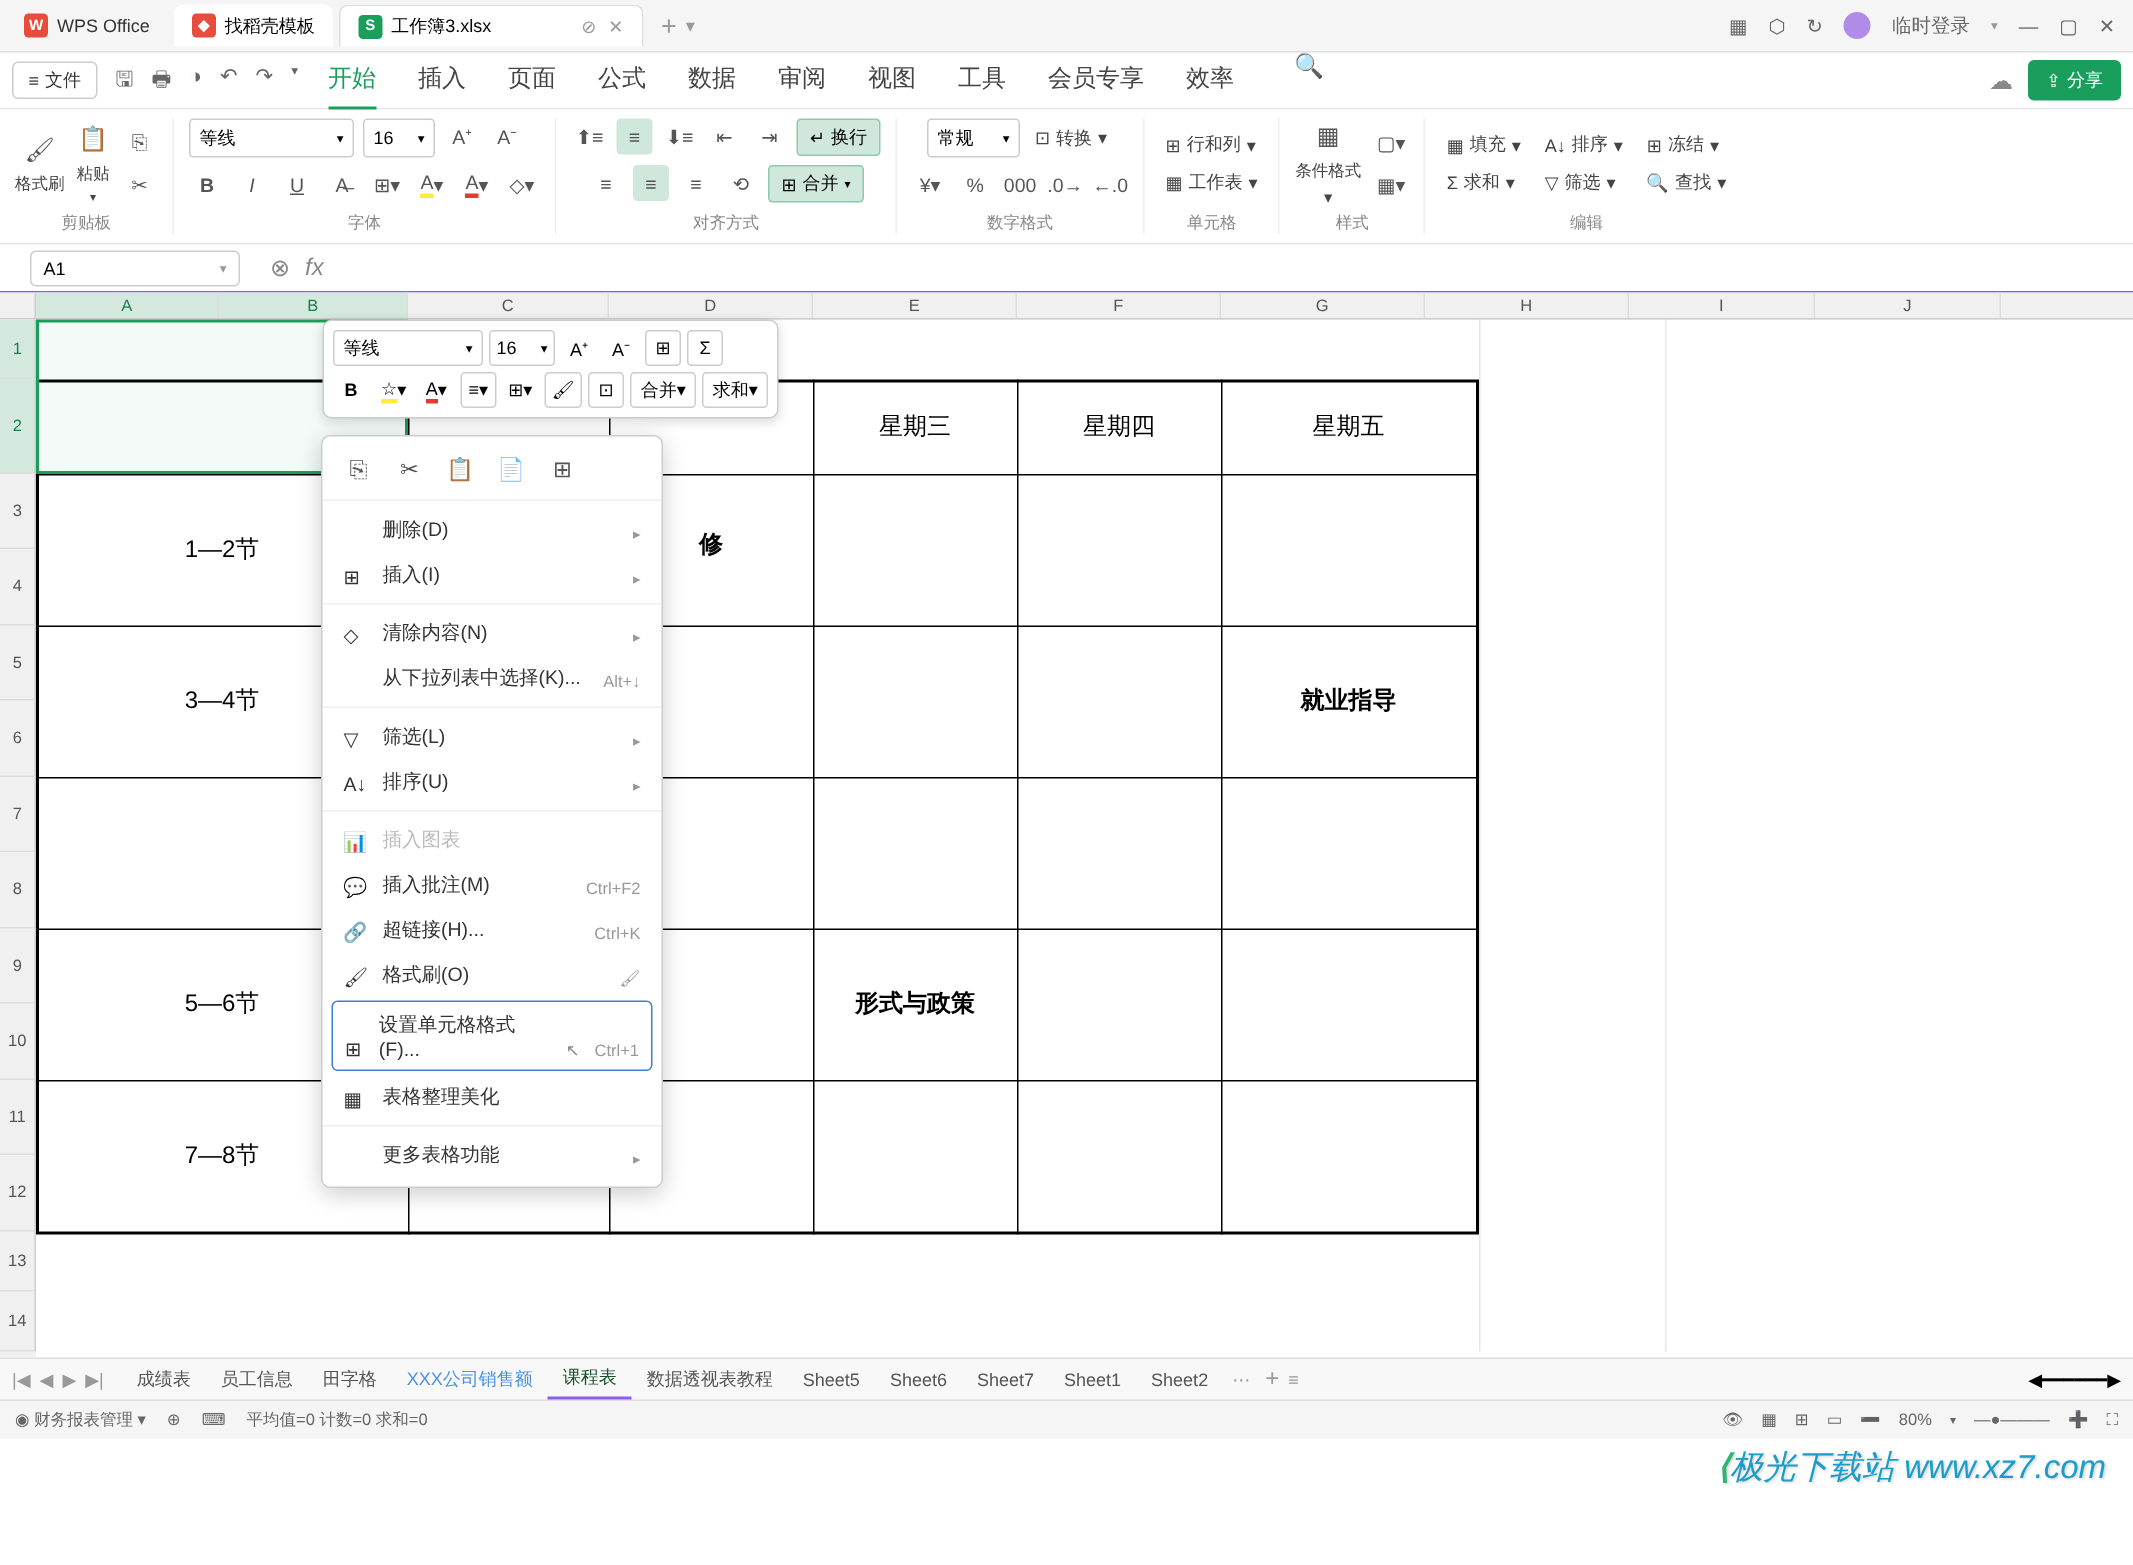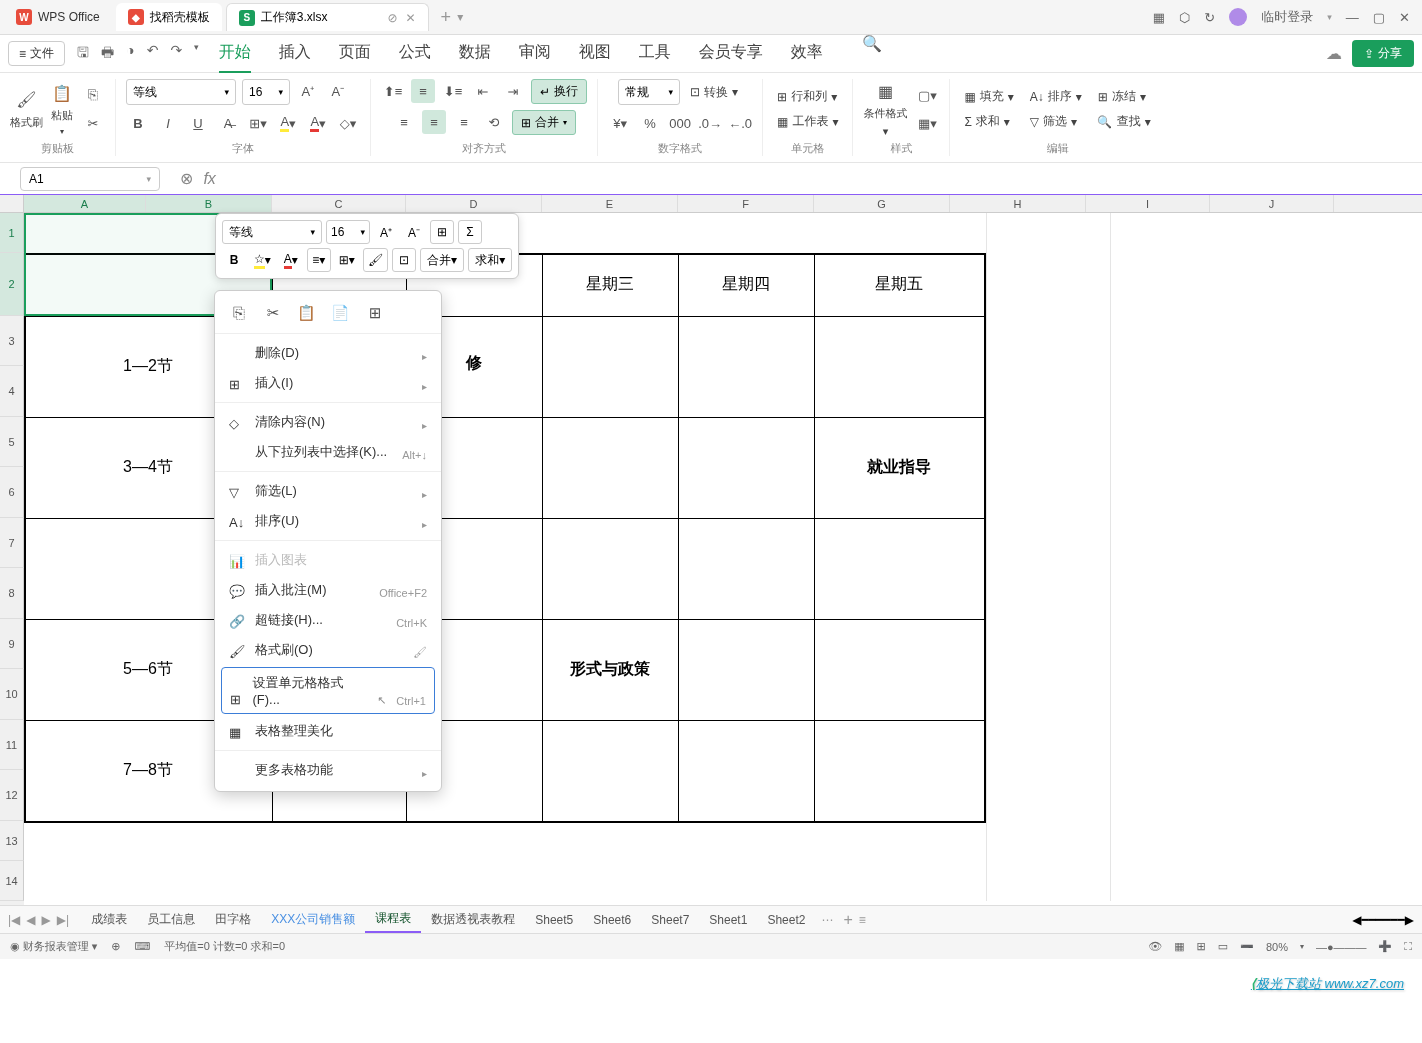--- a/index.html
+++ b/index.html
@@ -71,21 +71,21 @@
 .ctx-icon { width: 20px; height: 20px; display: flex; align-items: center; justify-content: center; cursor: pointer; color: #555; font-size: 15px; }
 .ctx-arrow { margin-left: auto; color: #999; font-size: 10px; }
 .ctx-shortcut { margin-left: auto; color: #999; font-size: 11px; }
 .ctx-sep { height: 1px; background: #eee; margin: 4px 0; }
 .sheet-tabs { height: 28px; display: flex; align-items: center; border-top: 1px solid #ddd; background: #f8f8f8; padding: 0 8px; font-size: 12px; }
 .st-nav { display: flex; gap: 6px; color: #999; margin-right: 12px; }
 .st-tab { padding: 4px 10px; cursor: pointer; color: #555; }
 .st-tab.active { color: #14532d; border-bottom: 2px solid #8b5cf6; font-weight: 500; }
 .statusbar { height: 26px; display: flex; align-items: center; background: #f5f5f5; border-top: 1px solid #ddd; padding: 0 10px; font-size: 11px; color: #666; gap: 14px; }
 .statusbar .sb-right { margin-left: auto; display: flex; align-items: center; gap: 12px; }
-.watermark { position: absolute; right: 18px; bottom: 50px; font-size: 13px; font-style: italic; color: #1b9cc9; text-shadow: 1px 1px 2px rgba(0,0,0,0.2); z-index: 200; text-decoration: underline; }
+.watermark { position: absolute; right: 18px; bottom: 50px; font-size: 22px; font-style: italic; color: #1b9cc9; text-shadow: 1px 1px 2px rgba(0,0,0,0.2); z-index: 200; }
 </style>
 </head>
 <body>
 
 <div class="titlebar">
   <div class="tab wps">
     <span class="icon" style="background:#e74c3c">W</span>
     <span>WPS Office</span>
   </div>
   <div class="tab search">
@@ -434,21 +434,21 @@
         <span class="ctx-arrow">▸</span>
       </div>
     <div class="ctx-sep"></div>
     <div class="ctx-row disabled">
         <span style="width:16px">📊</span>
         <span>插入图表</span>
       </div>
     <div class="ctx-row">
         <span style="width:16px">💬</span>
         <span>插入批注(M)</span>
-        <span class="ctx-shortcut">Office+F2</span>
+        <span class="ctx-shortcut">Ctrl+F2</span>
       </div>
     <div class="ctx-row">
         <span style="width:16px">🔗</span>
         <span>超链接(H)...</span>
         <span class="ctx-shortcut">Ctrl+K</span>
       </div>
     <div class="ctx-row">
         <span style="width:16px">🖌</span>
         <span>格式刷(O)</span>
         <span class="ctx-shortcut">🖌</span>

